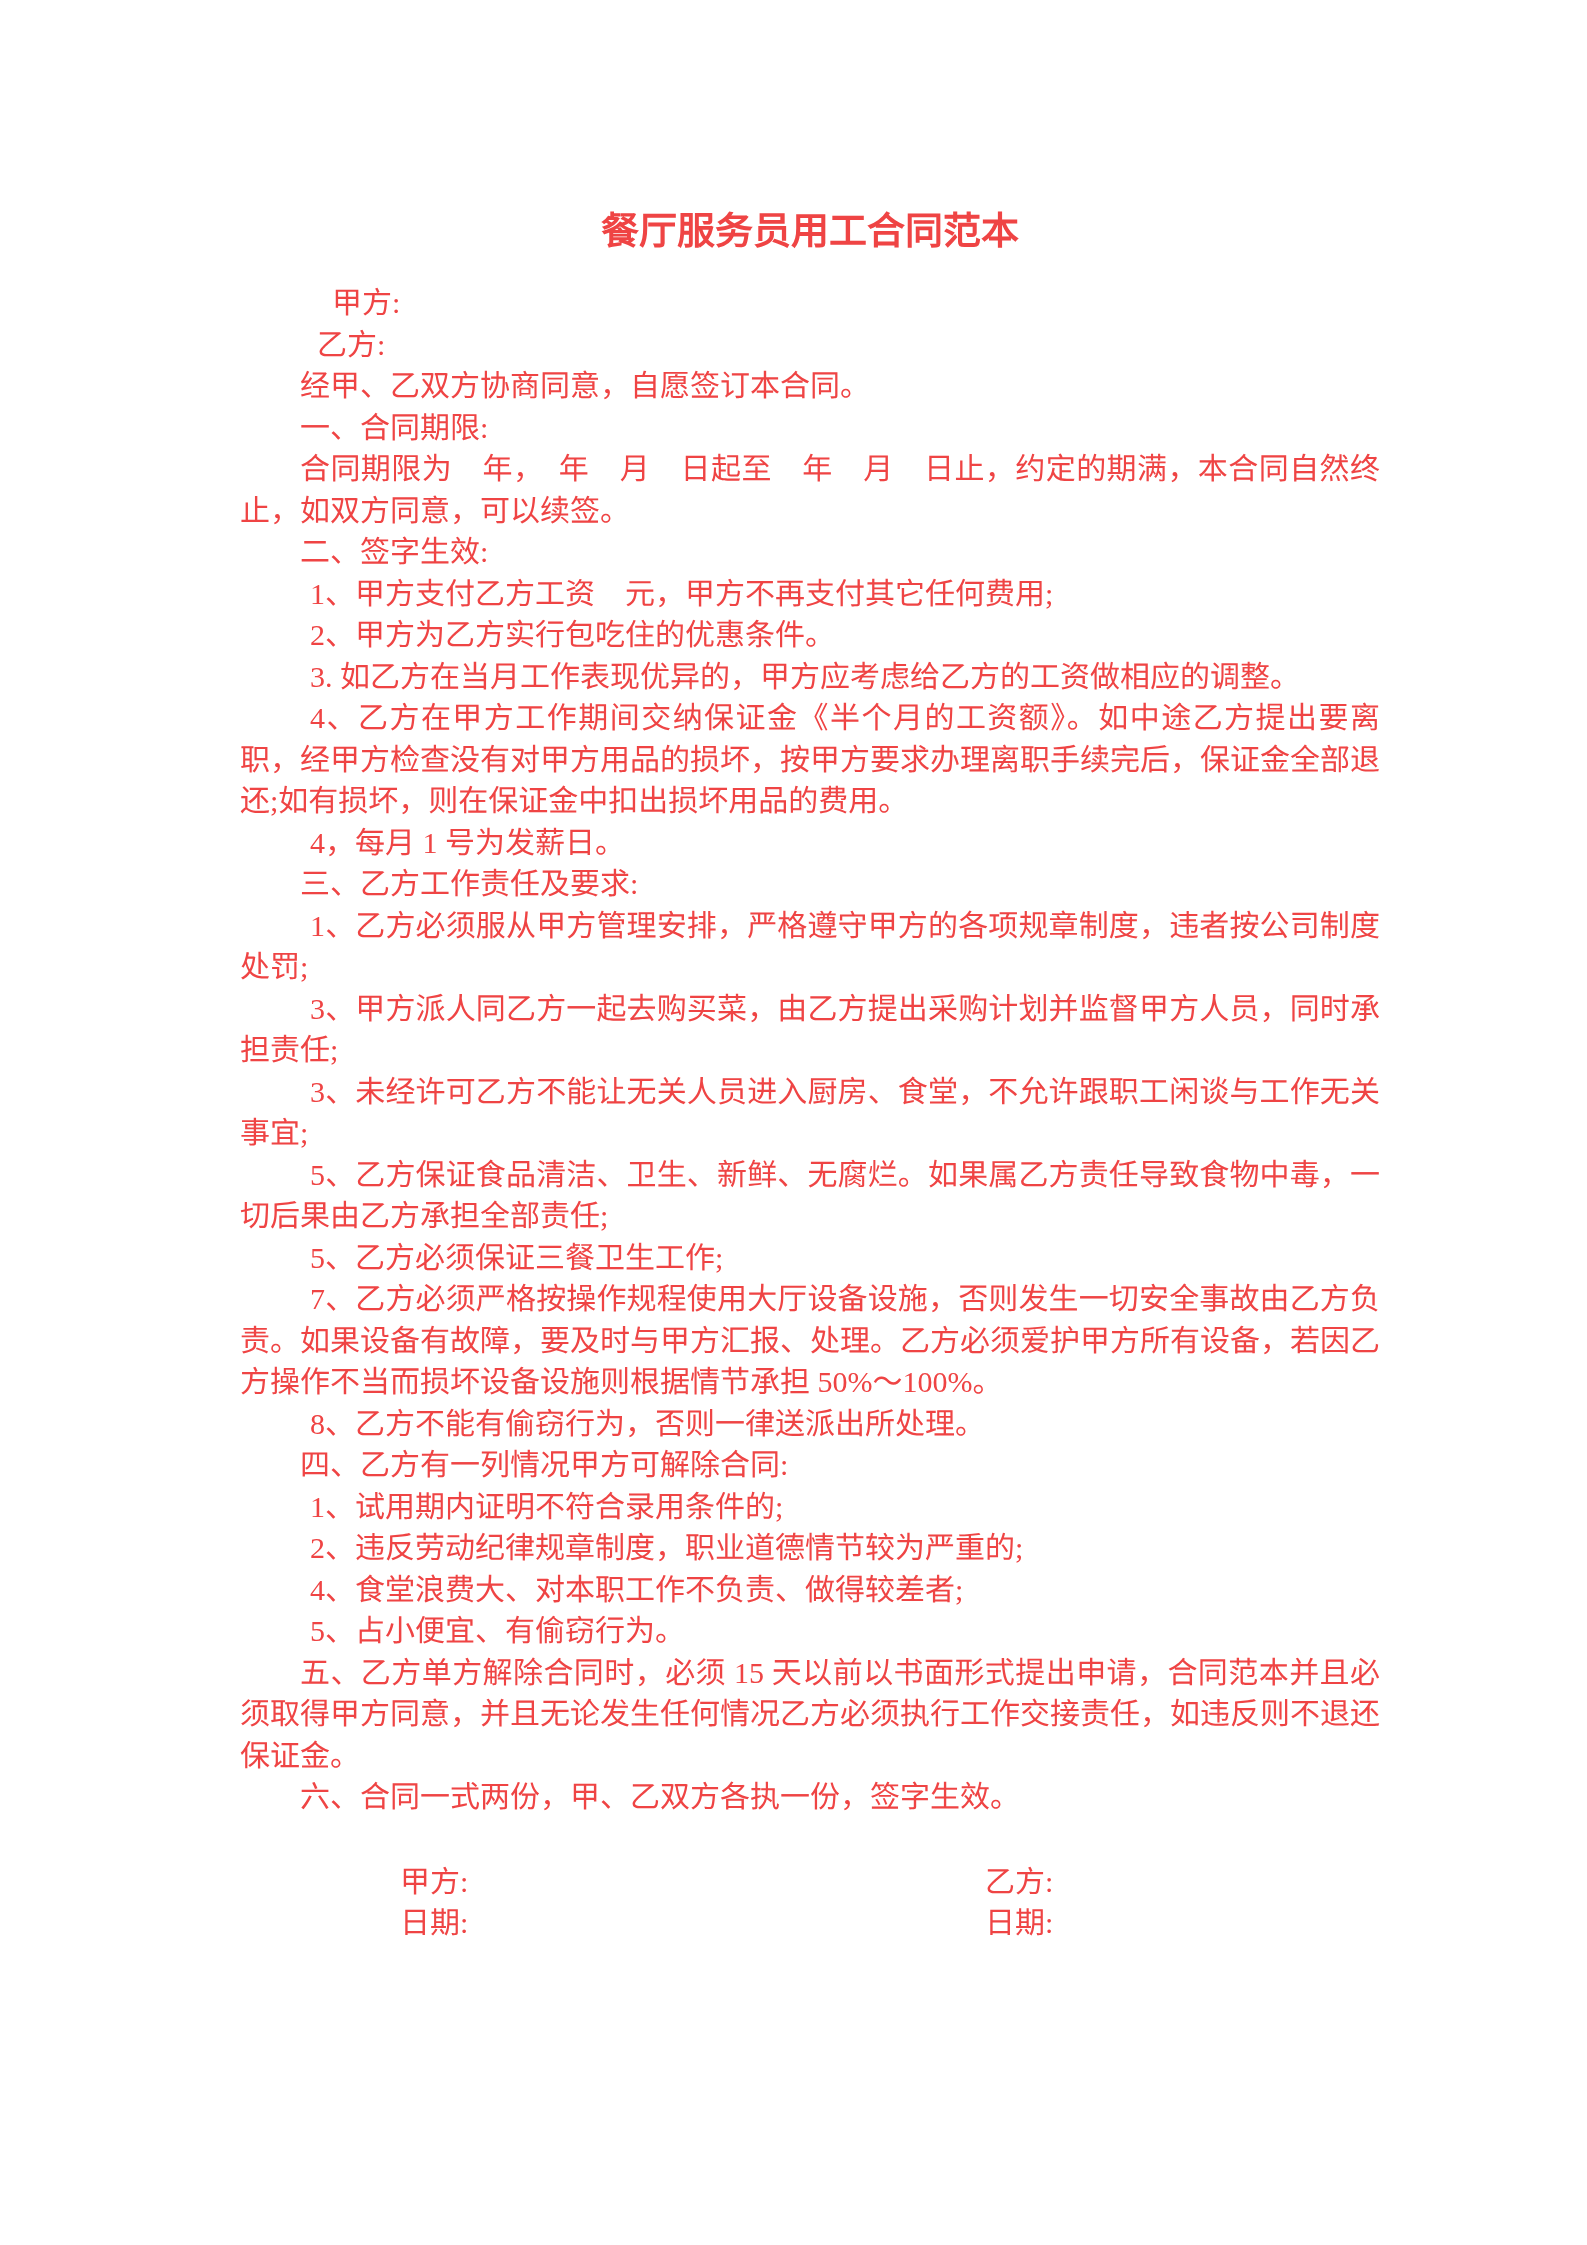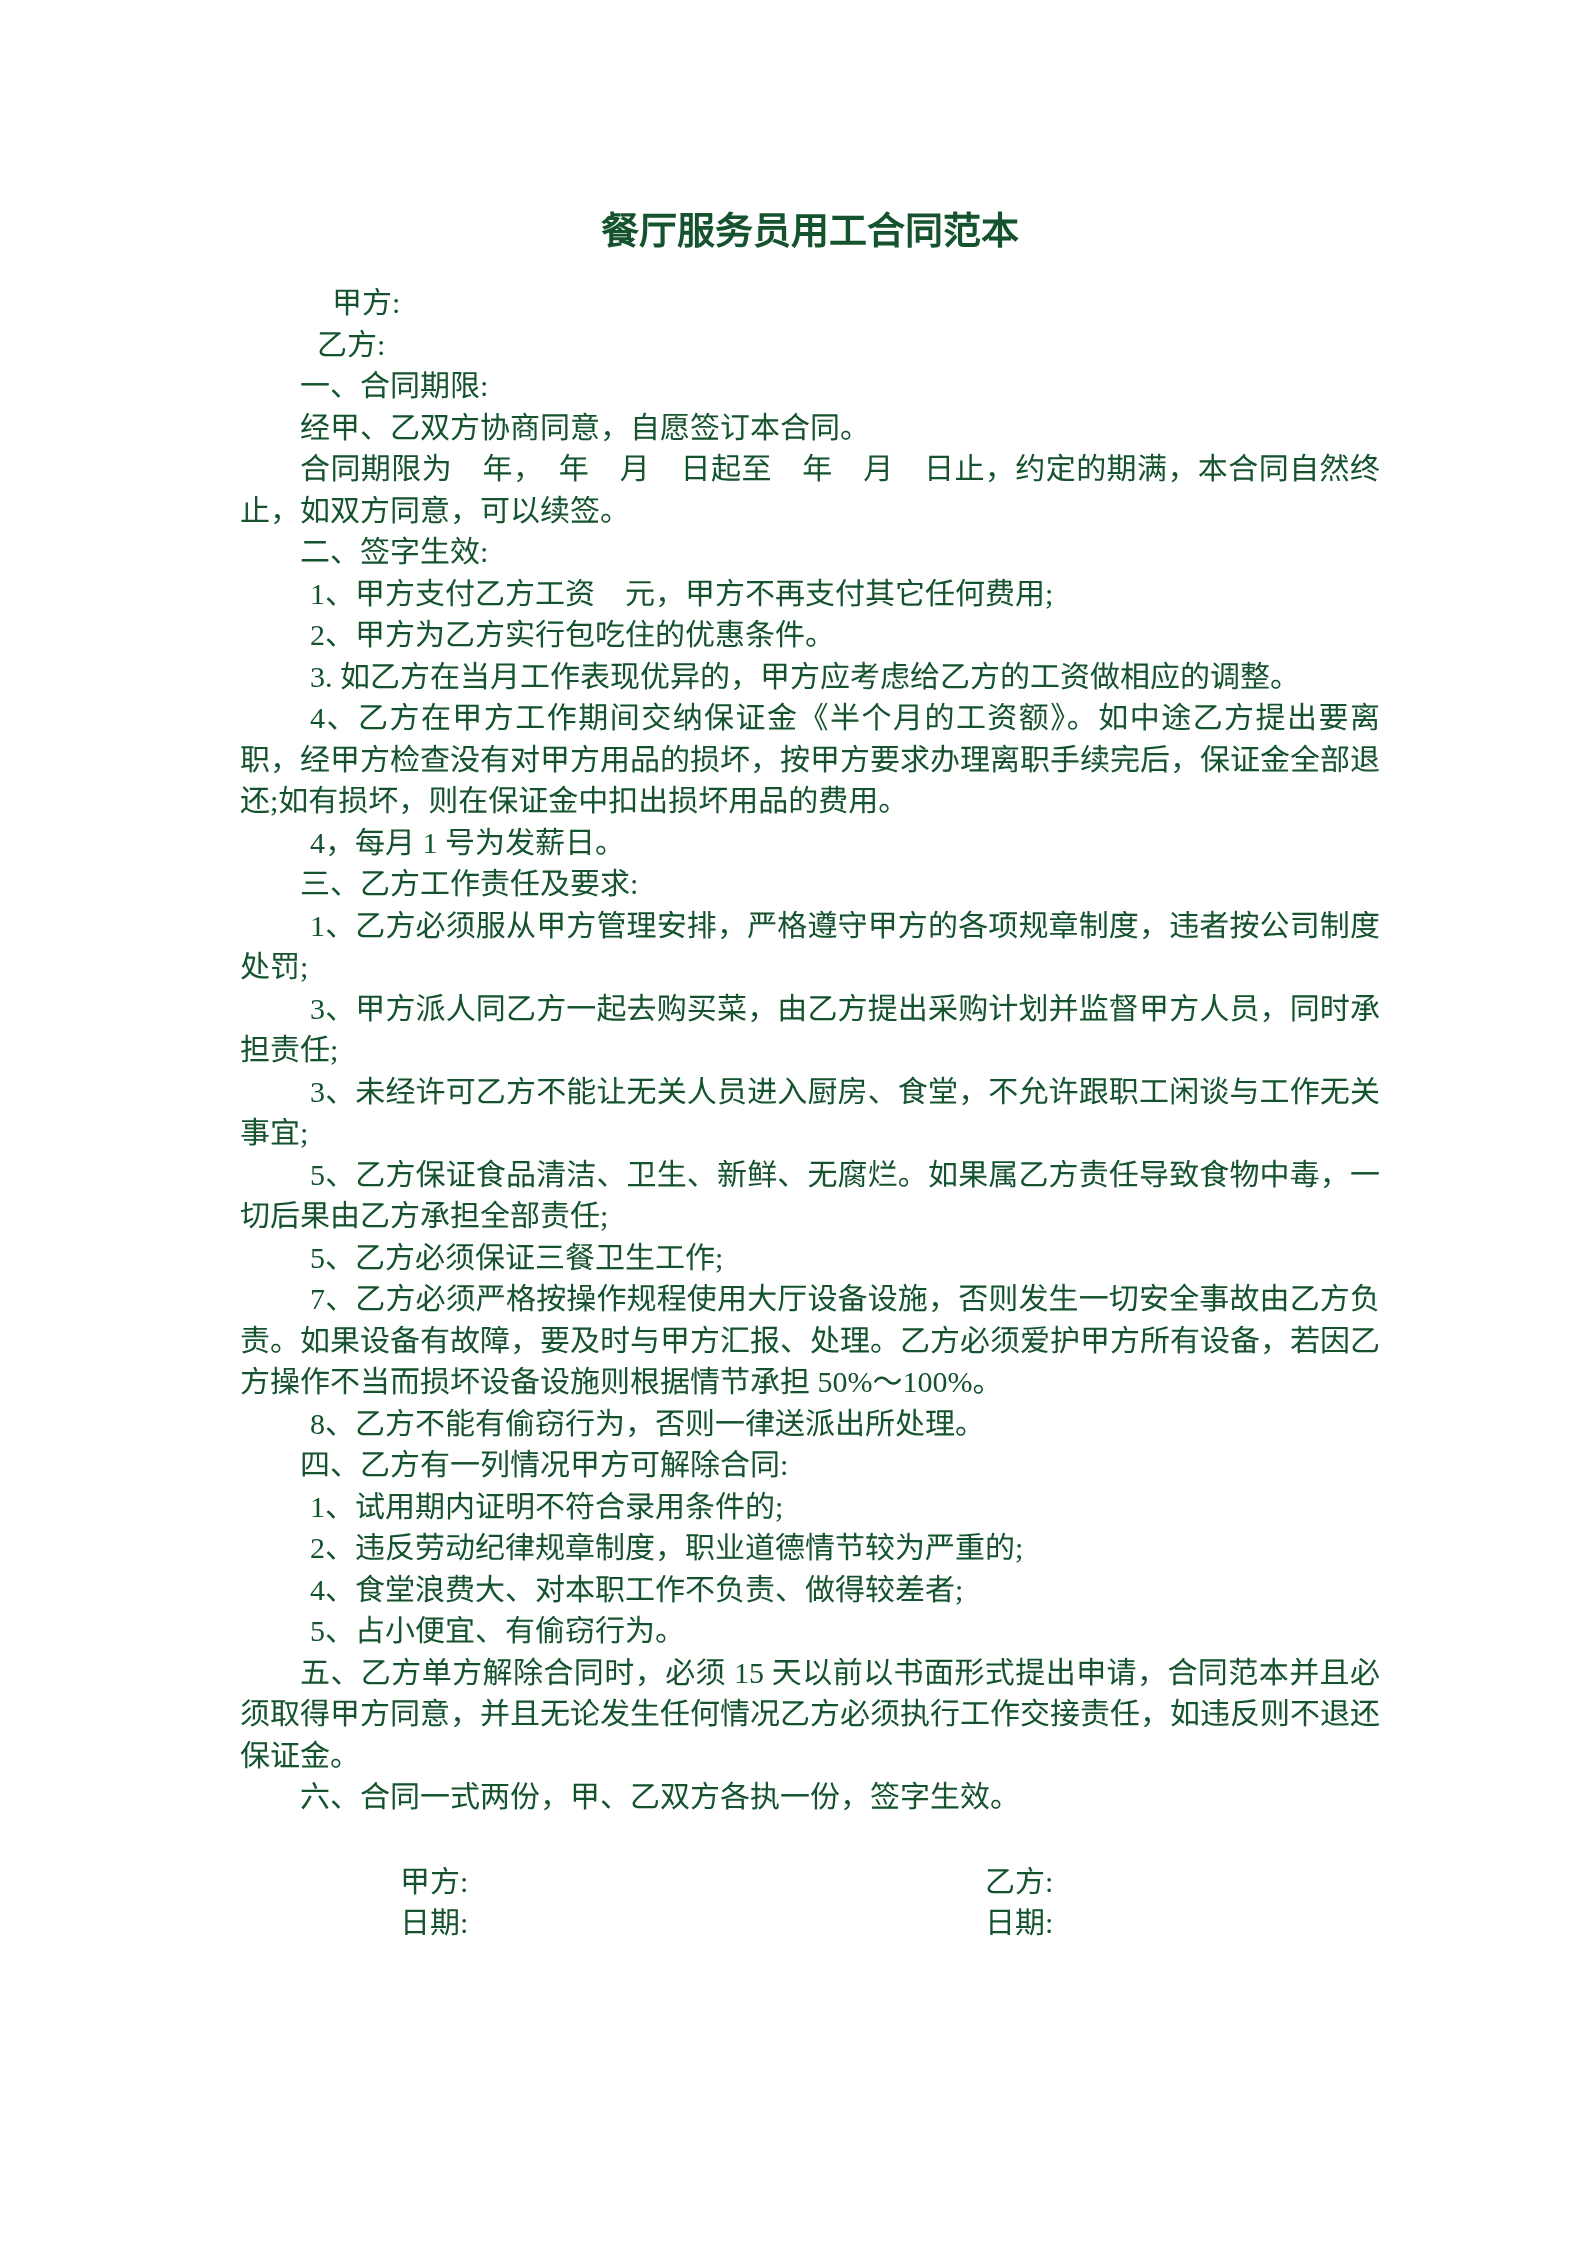--- a/index.html
+++ b/index.html
@@ -5,21 +5,21 @@
   html, body {
     margin: 0;
     padding: 0;
     background: #ffffff;
   }
   .page {
     position: relative;
     width: 1587px;
     height: 2245px;
     background: #ffffff;
-    color: #14532d;
+    color: #ef4444;
     font-family: "Liberation Serif", "DejaVu Serif", serif;
     box-sizing: border-box;
     padding: 208px 207px 0 240px;
     overflow: hidden;
   }
   .doc-title {
     font-size: 38px;
     line-height: 46px;
     font-weight: bold;
     text-align: center;
@@ -60,22 +60,22 @@
 </head>
 <body>
 
 <div class="page">
 
   <h1 class="doc-title">餐厅服务员用工合同范本</h1>
 
   <div>
     <p class="para p-party-a">甲方:</p>
     <p class="para p-party-b">乙方:</p>
+    <p class="para p-clause">经甲、乙双方协商同意，自愿签订本合同。</p>
     <p class="para p-section">一、合同期限:</p>
-    <p class="para p-clause">经甲、乙双方协商同意，自愿签订本合同。</p>
     <p class="para p-clause">合同期限为　年，　年　月　日起至　年　月　日止，约定的期满，本合同自然终止，如双方同意，可以续签。</p>
     <p class="para p-section">二、签字生效:</p>
     <p class="para p-item">1、甲方支付乙方工资　元，甲方不再支付其它任何费用;</p>
     <p class="para p-item">2、甲方为乙方实行包吃住的优惠条件。</p>
     <p class="para p-item">3. 如乙方在当月工作表现优异的，甲方应考虑给乙方的工资做相应的调整。</p>
     <p class="para p-item">4、乙方在甲方工作期间交纳保证金《半个月的工资额》。如中途乙方提出要离职，经甲方检查没有对甲方用品的损坏，按甲方要求办理离职手续完后，保证金全部退还;如有损坏，则在保证金中扣出损坏用品的费用。</p>
     <p class="para p-item">4，每月 1 号为发薪日。</p>
     <p class="para p-section">三、乙方工作责任及要求:</p>
     <p class="para p-item">1、乙方必须服从甲方管理安排，严格遵守甲方的各项规章制度，违者按公司制度处罚;</p>
     <p class="para p-item">3、甲方派人同乙方一起去购买菜，由乙方提出采购计划并监督甲方人员，同时承担责任;</p>

